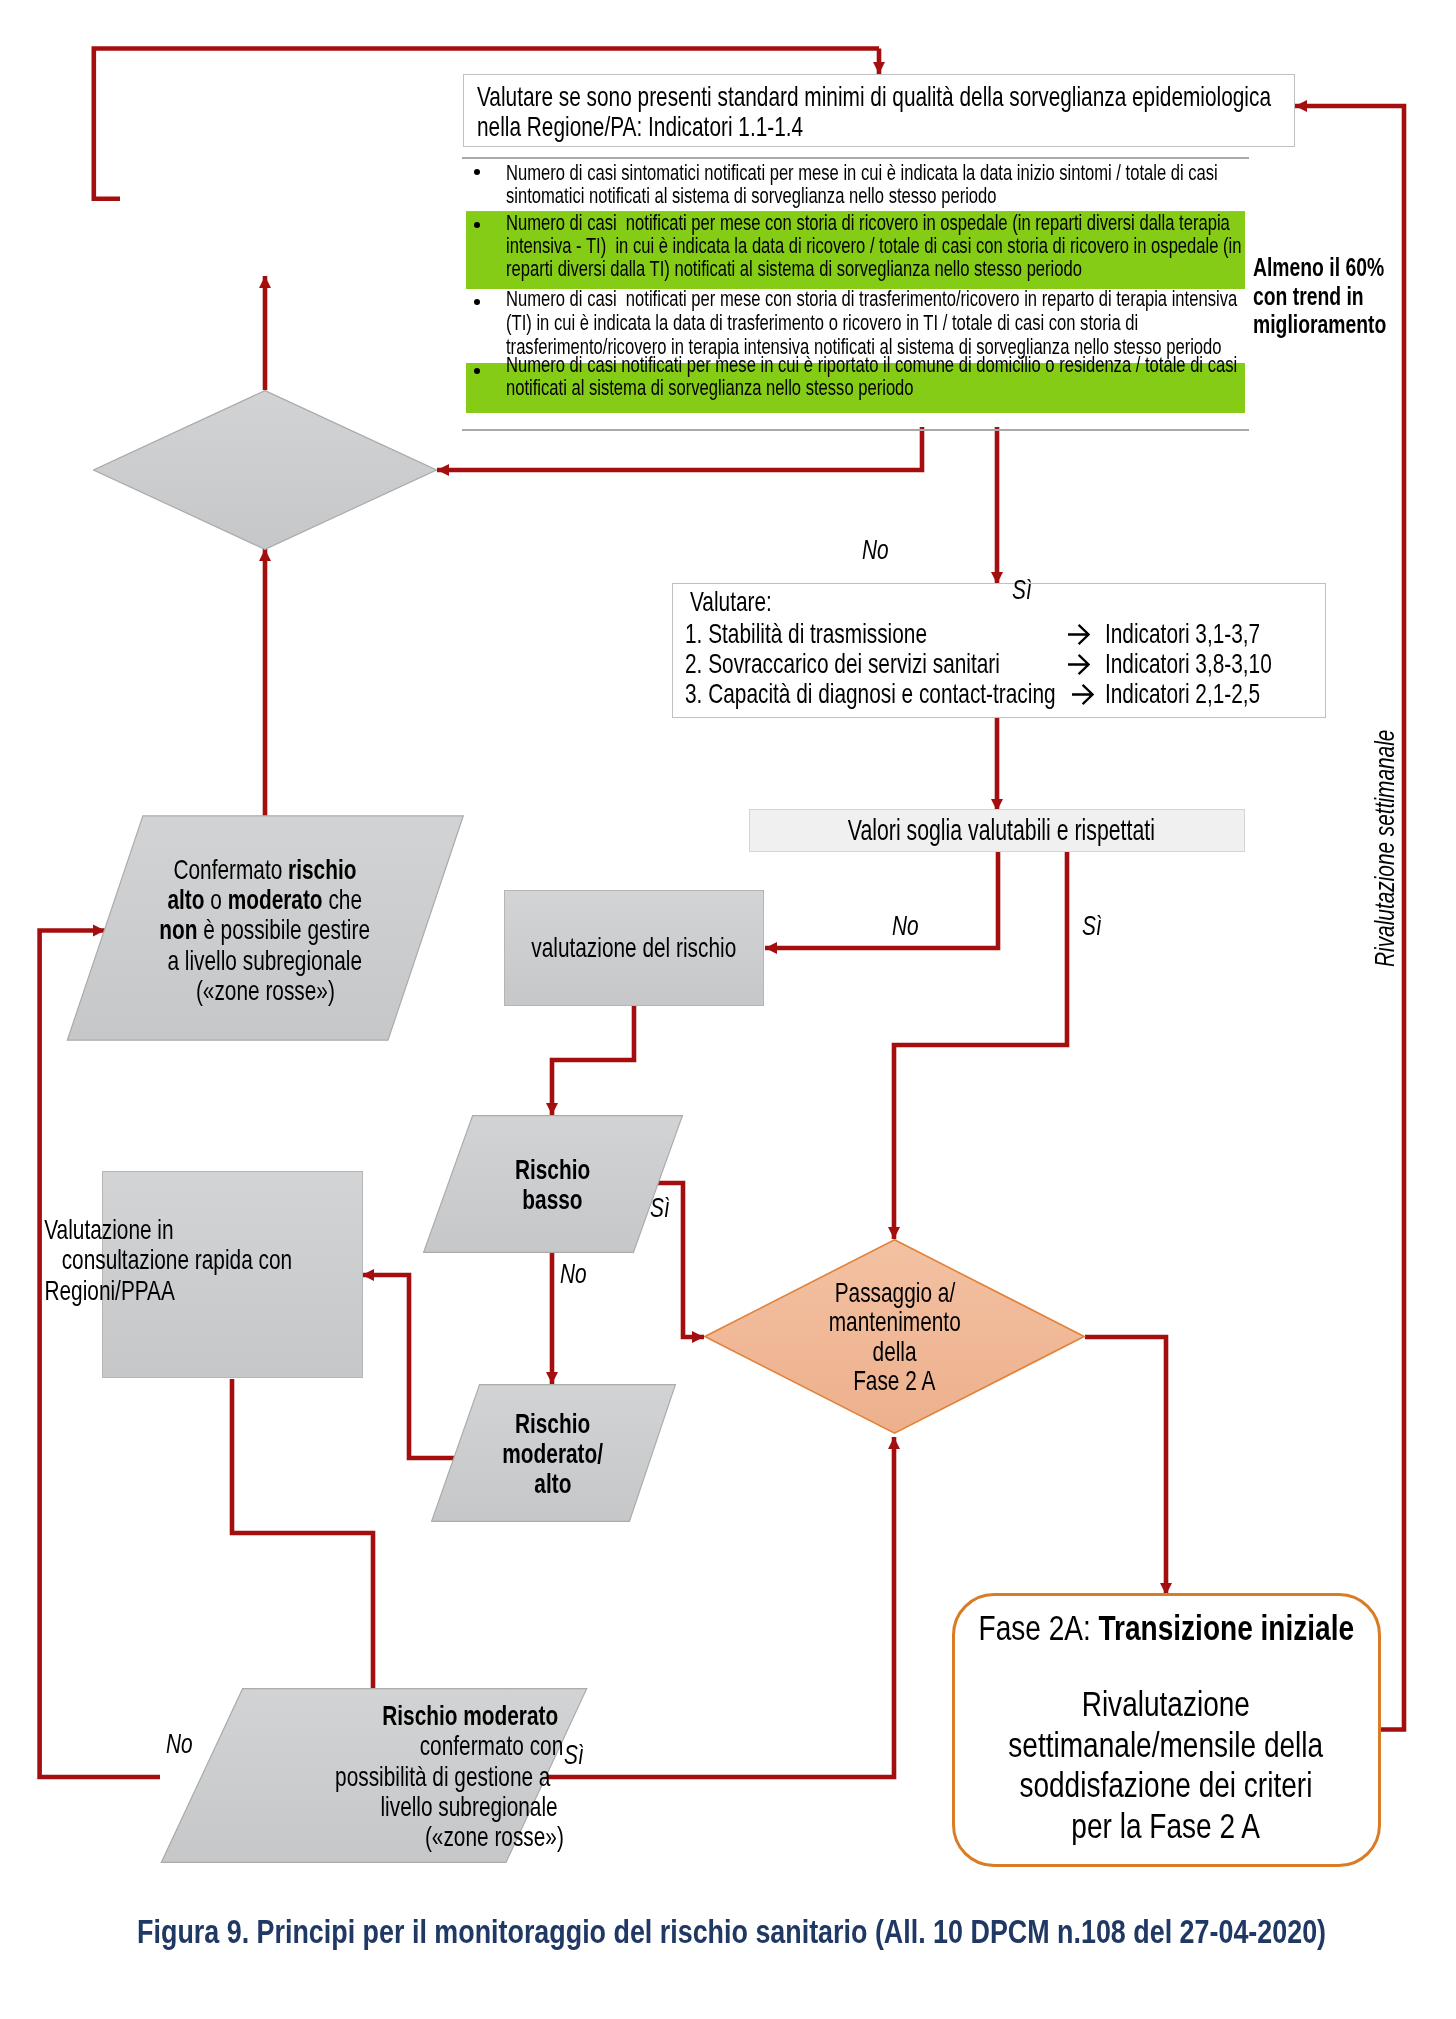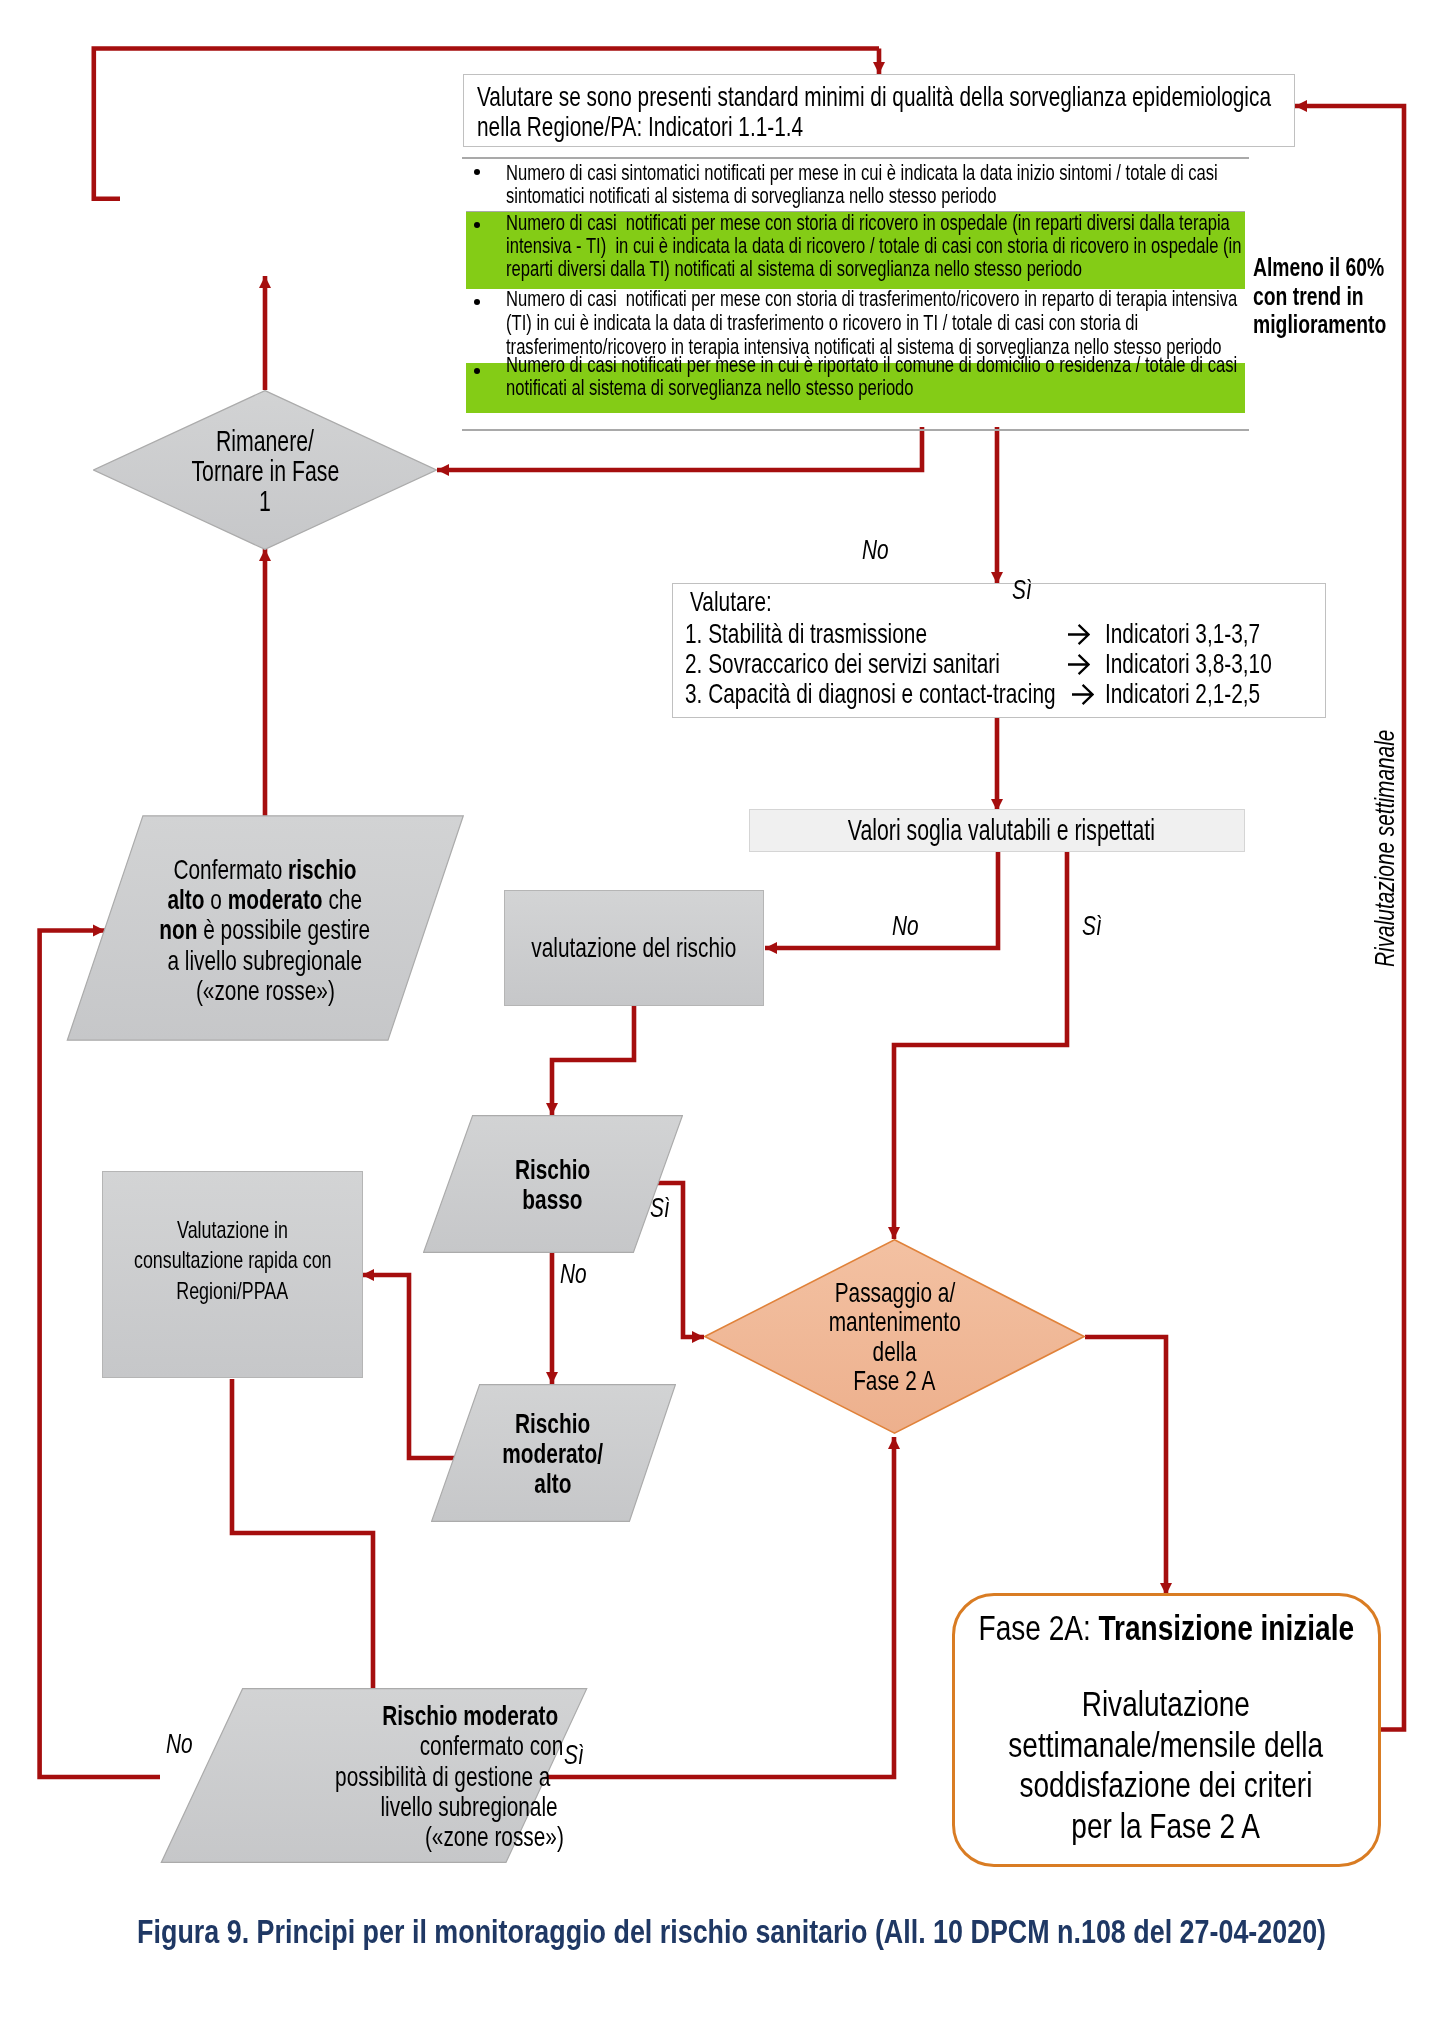--- a/index.html
+++ b/index.html
@@ -68,22 +68,22 @@
 
   
   .rbtxt{left:423px;top:1154.6px;width:259px;text-align:center;font-size:28px;line-height:30.3px;font-weight:bold;}
 
   
   .rmatxt{left:431px;top:1408.5px;width:244px;text-align:center;font-size:28px;line-height:30.3px;font-weight:bold;}
 
   
   .vcbox{left:102px;top:1171px;width:261px;height:207px;border:1px solid #B5B5B5;
          background:linear-gradient(180deg,#D3D4D5 0%,#C6C7C9 100%);}
-  .vctxt{position:absolute;left:22px;top:1214.5px;width:421px;text-align:center;
-         font-size:24px;line-height:30.5px;}
+  .vctxt{position:absolute;left:22px;top:1214.5px;width:421px;
+         font-size:28px;line-height:30.5px;}
 
   
   .pstxt{left:704px;top:1277.5px;width:381px;text-align:center;font-size:28px;line-height:29.6px;}
 
   
   .fase2a{left:951.5px;top:1593px;width:429px;height:274px;border:3.2px solid #D97C23;
           border-radius:42px;background:#fff;text-align:center;}
   .f2title{position:absolute;left:-100px;top:12px;width:623px;font-size:35.6px;line-height:40.4px;}
   .f2body{position:absolute;left:-100px;top:88.4px;width:623px;font-size:35.6px;line-height:40.4px;}
   .fase2a .n{transform:scaleX(.788);}
@@ -203,25 +203,20 @@
 
 <div class="node sidenote">
   <div><span class="nl">Almeno il 60%</span></div>
   <div><span class="nl">con trend in</span></div>
   <div><span class="nl">miglioramento</span></div>
 </div>
 
 <svg class="node" style="left:93px;top:390px;" width="344" height="160">
   <polygon points="172,0.6 343.4,80 172,159.4 0.6,80" fill="url(#gf)" stroke="#ABABAB" stroke-width="1.2"></polygon>
 </svg>
-<div class="node rimtxt">
-  <div><span class="n">Rimanere/</span></div>
-  <div><span class="n">Tornare in Fase</span></div>
-  <div><span class="n">1</span></div>
-</div>
 
 <div class="node valbox">
   <div class="vhead"><span class="nl">Valutare:</span></div>
   <div class="vrow" style="top:35px">
     <span class="nl">1. Stabilità di trasmissione</span>
     <svg class="va" style="left:382px;top:5px" width="23" height="21" viewBox="0 0 23 21">
           <path d="M1,10.5 L21.3,10.5 M11.6,0.9 L21.6,10.5 L11.6,20.1" fill="none" stroke="#000" stroke-width="2.3"></path>
         </svg>
     <span class="vr" style="left:420px"><span class="nl">Indicatori 3,1-3,7</span></span>
   </div>

